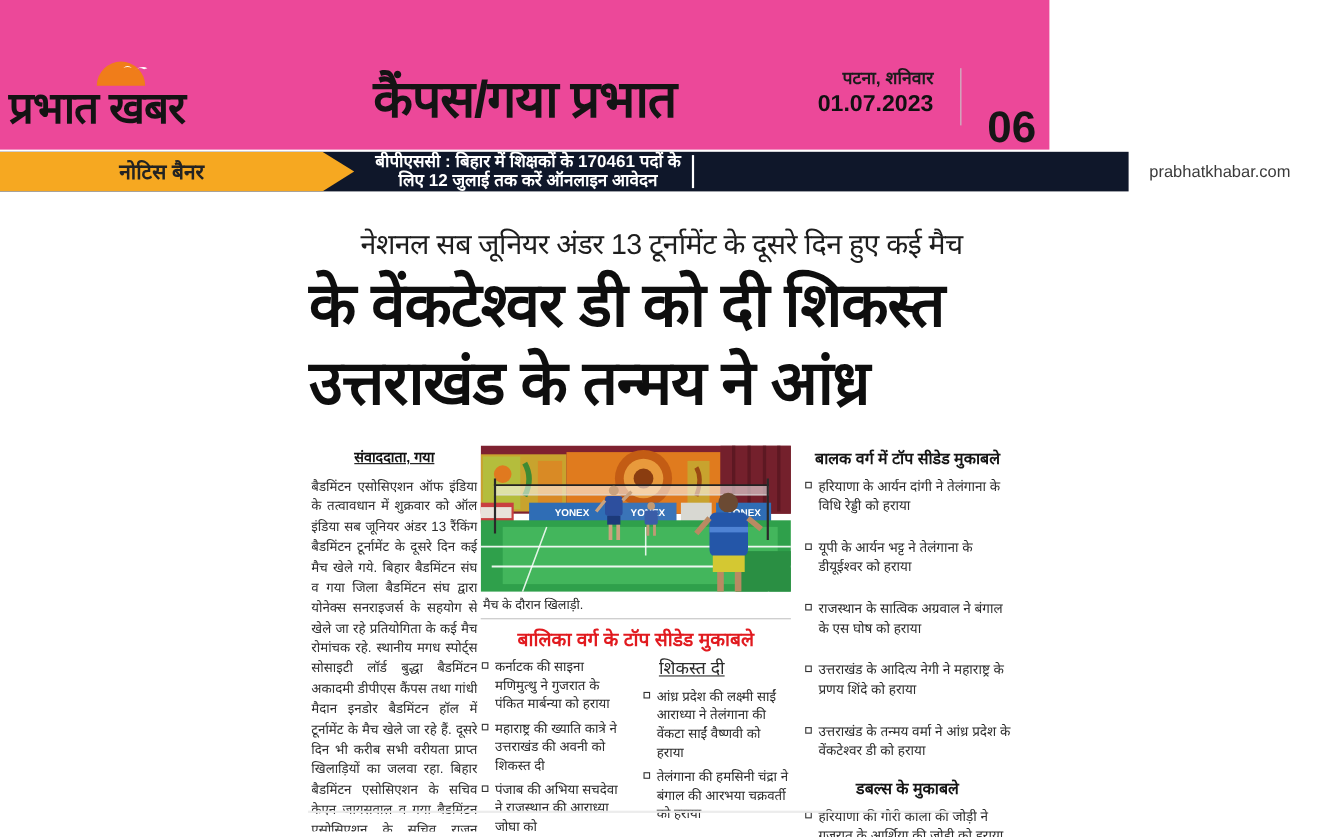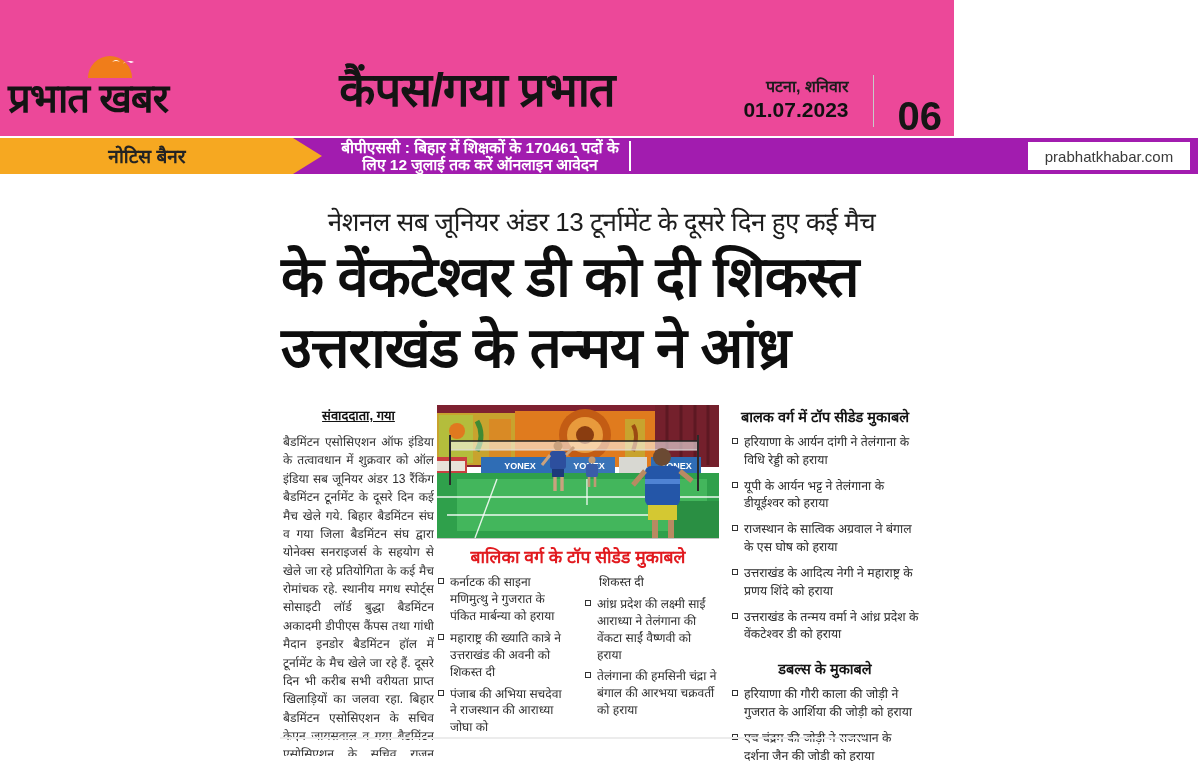--- a/index.html
+++ b/index.html
@@ -6,29 +6,29 @@
   html,body { width:1198px; height:761px; background:#ffffff; overflow:hidden; }
   body { font-family:"Liberation Sans","DejaVu Sans",sans-serif; color:#1a1a1a; }
   .page { position:relative; width:1198px; height:761px; background:#fff; overflow:hidden; }
 
   
   .masthead { position:absolute; top:0; left:0; width:954px; height:136px; background:#ec4899; }
   .logo { position:absolute; left:8px; top:52px; width:180px; height:72px; }
   .logo-sun { position:absolute; left:78px; top:2px; width:50px; height:26px; }
   .logo-text { position:absolute; left:0; bottom:0; font-size:40px; font-weight:900; color:#131313; letter-spacing:-1px; white-space:nowrap; }
   .section-title { position:absolute; top:56px; left:50%; transform:translateX(-50%); font-size:47px; font-weight:900; color:#141414; letter-spacing:-1px; white-space:nowrap; }
-  .mast-right { position:absolute; right:12px; top:62px; display:flex; align-items:center; gap:24px; }
+  .mast-right { position:absolute; right:12px; top:62px; display:flex; gap:24px; }
   .dateline { text-align:right; line-height:1.25; }
   .dateline .d1 { font-size:16px; font-weight:700; color:#1c1c1c; }
   .dateline .d2 { font-size:21px; font-weight:800; color:#111; }
   .mast-divider { width:1px; height:52px; background:#c9c9c9; }
   .page-number { font-size:40px; font-weight:900; color:#161616;margin-top:32px; }
 
   
-  .notice-row { position:absolute; top:138px; left:0; width:1198px; height:36px; background:#a21caf; }
+  .notice-row { position:absolute; top:138px; left:0; width:1026px; height:36px; background:#0f172a; }
   .notice-label { position:absolute; left:0; top:0; width:322px; height:36px; background:#f6a821;
      clip-path:polygon(0 0, 91% 0, 100% 50%, 91% 100%, 0 100%);
      display:flex; align-items:center; justify-content:center; z-index:2; }
   .notice-label span { font-size:19px; font-weight:800; color:#232323; padding-right:28px; }
   .notice1 { position:absolute; left:335px; top:0; width:290px; height:36px; display:flex; align-items:center; justify-content:center;
      color:#fff; font-size:15.5px; font-weight:700; text-align:center; line-height:1.1; }
   .notice-sep { position:absolute; left:629px; top:3px; width:2px; height:30px; background:#ffffff; }
   .notice2 { position:absolute; left:640px; top:0; width:375px; height:36px; display:flex; align-items:center;
      color:#fff; font-size:15.5px; font-weight:700; }
   .site-box { position:absolute; left:1028px; top:4px; width:162px; height:28px; background:#ffffff;
@@ -52,24 +52,24 @@
 
   .mid-rule { border-top:1px solid #c4c4c4; }
   .red-heading { text-align:center; font-size:17.5px; font-weight:800; color:#e11a1f; padding:5px 0 6px 0; }
 
   .two-col { display:flex; gap:13px; }
   .two-col > div { width:134px; }
 
   .bullets { display:flex; flex-direction:column; gap:5px; }
   .bullet { display:flex; align-items:flex-start; font-size:12.1px; line-height:1.4; color:#2c2c2c; }
   .sq { width:6px; height:6px; border:1.4px solid #333; margin:4px 6px 0 1px; flex:0 0 auto; background:transparent; }
-  .lead-line { font-size:12px; line-height:1.4; color:#2c2c2c; padding-left:15px; margin-bottom:5px; }
+  .lead-line { font-size:16px; line-height:1.4; color:#2c2c2c; padding-left:15px; margin-bottom:5px;text-decoration:underline; }
 
   .side-heading { text-align:center; font-size:14.5px; font-weight:800; color:#141414; margin-bottom:8px; }
-  .col-right .bullets { gap:8px; }
+  .col-right .bullets { gap:20px; }
   .col-right .bullet { font-size:12.3px; line-height:1.45; }
   .doubles-heading { margin-top:14px; }
 
   .bottom-hairline { position:absolute; top:737px; left:280px; width:585px; height:2px; background:#ececec; }
 </style>
 </head>
 <body>
 
 <div class="page">
 
@@ -171,20 +171,21 @@
       </g>
       <g>
         <circle cx="225" cy="52" r="9" fill="#6b4a33"></circle>
         <rect x="208" y="61" width="35" height="40" rx="6" fill="#2456a8"></rect>
         <rect x="208" y="74" width="35" height="5" fill="#4f83d4"></rect>
         <rect x="211" y="100" width="29" height="15" fill="#d4c832"></rect>
         <path d="M218 115 v18 M234 115 v18" stroke="#b98a62" stroke-width="6"></path>
         <path d="M208 66 l-12 14 M243 66 l12 10" stroke="#b98a62" stroke-width="5"></path>
       </g>
     </svg>
+    <div class="caption">मैच के दौरान खिलाड़ी.</div>
 
     <div class="mid-rule"></div>
     <div class="red-heading">बालिका वर्ग के टॉप सीडेड मुकाबले</div>
 
     <div class="two-col">
       <div class="bullets">
 
           <div class="bullet">
             <span class="sq"></span>
             <span>कर्नाटक की साइना मणिमुत्थु ने गुजरात के पंकित मार्बन्या को हराया</span>

